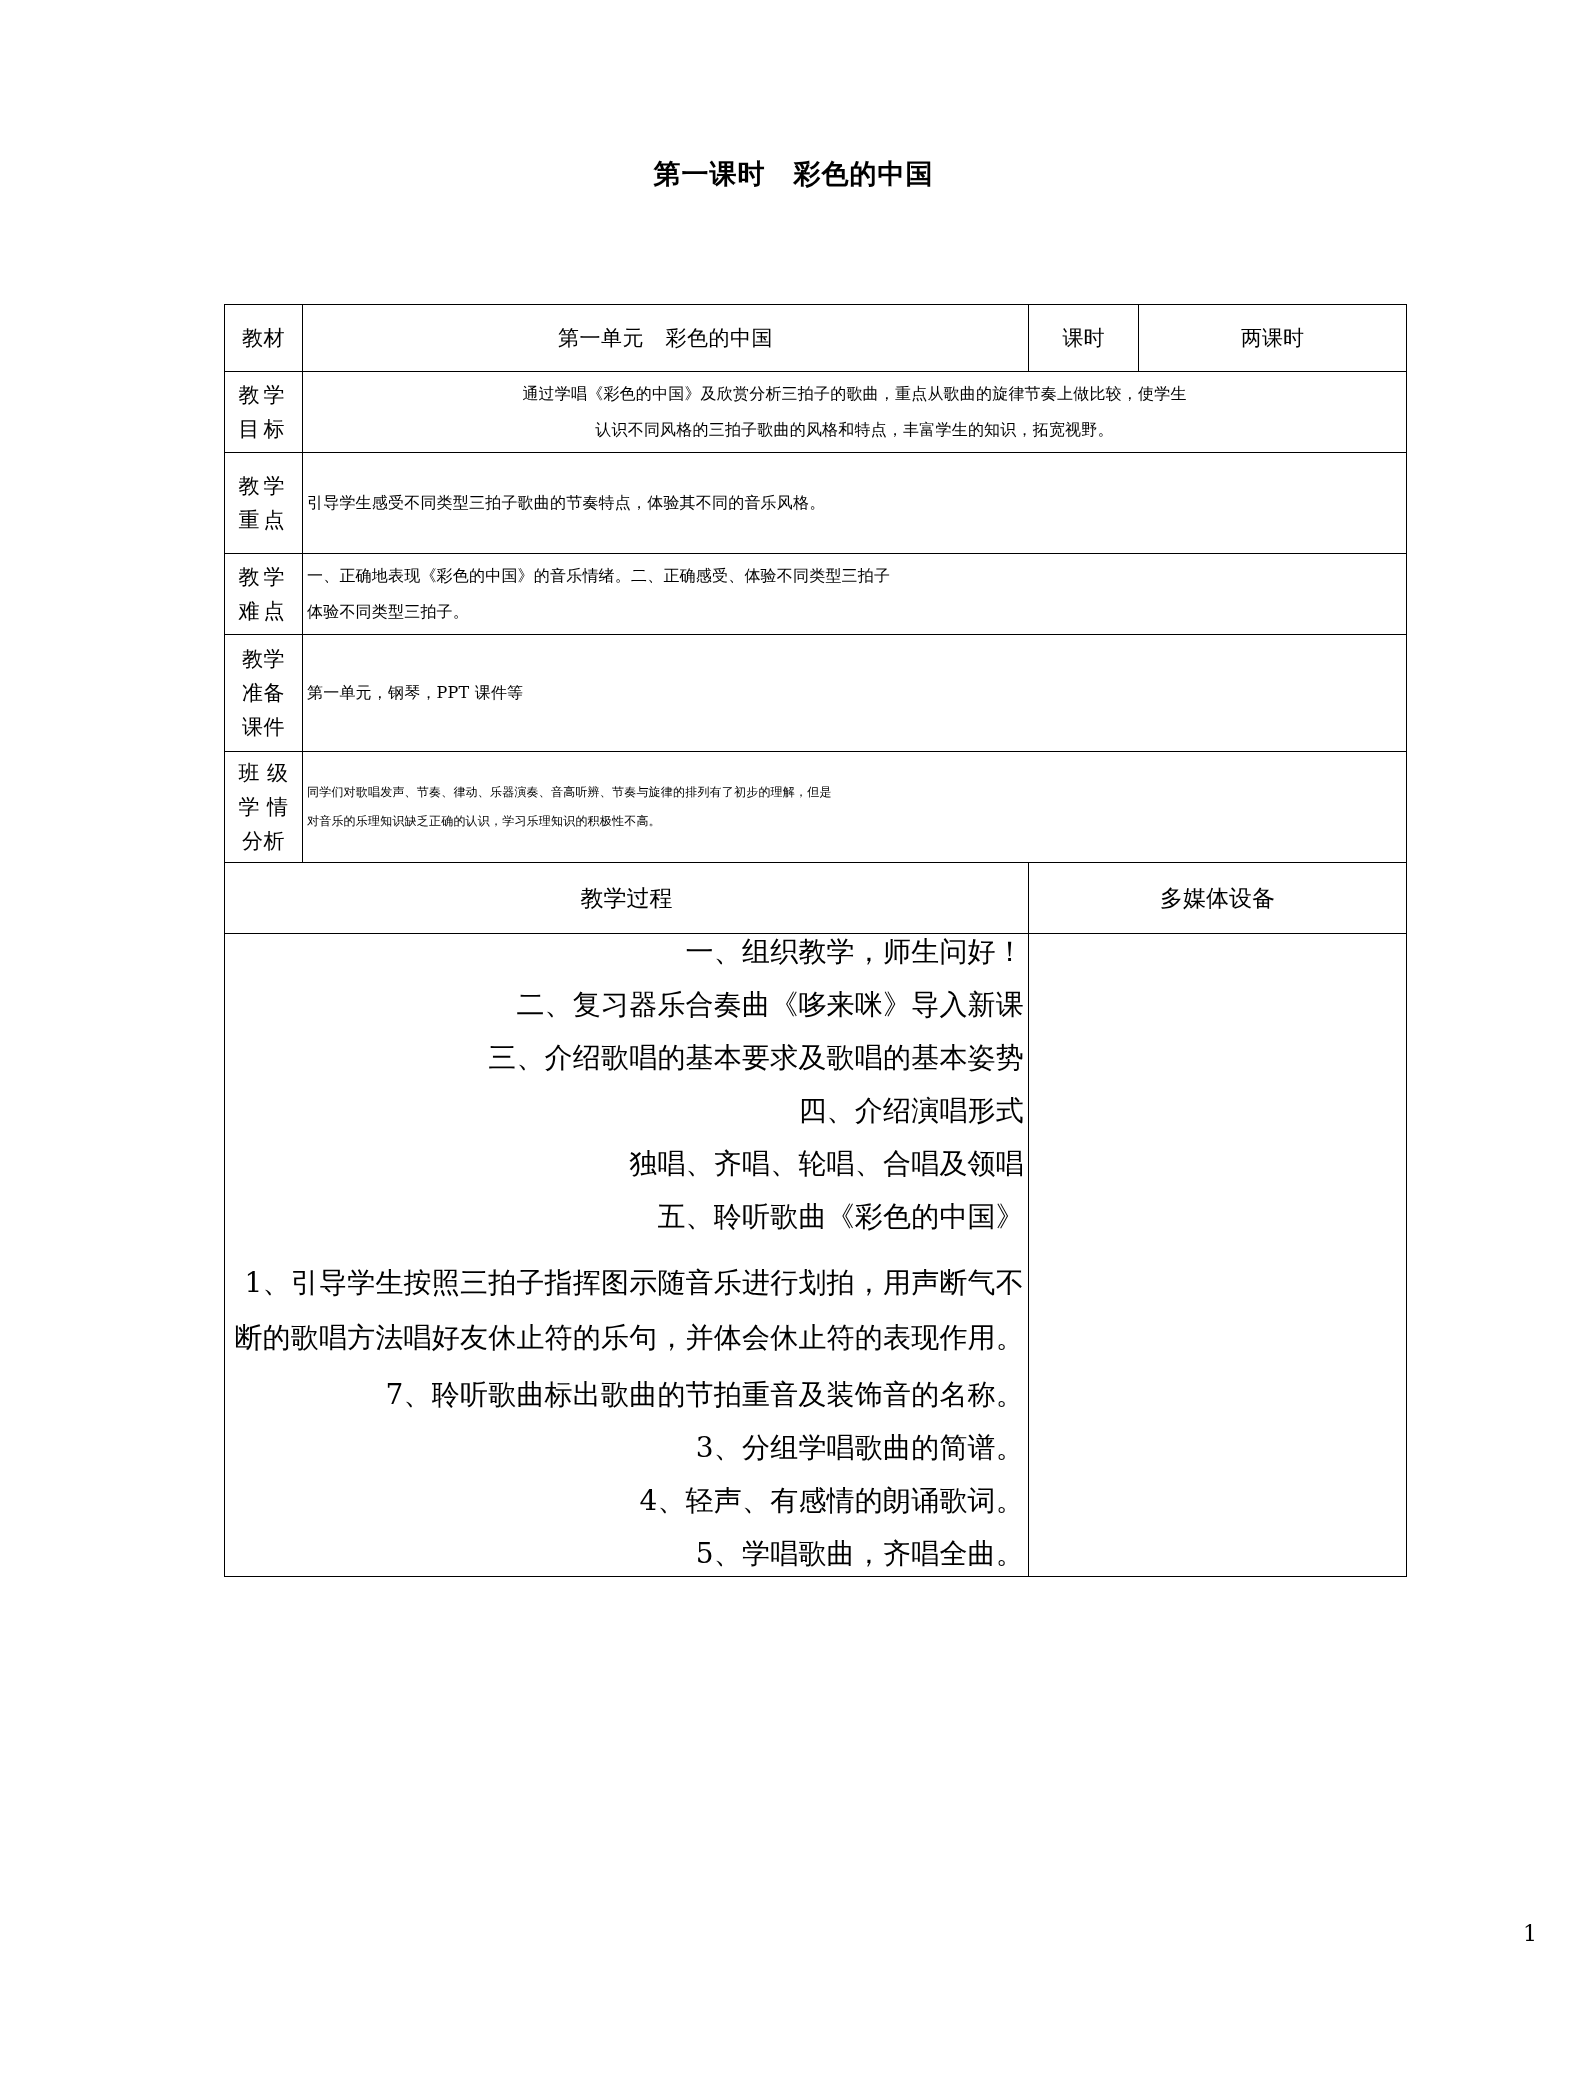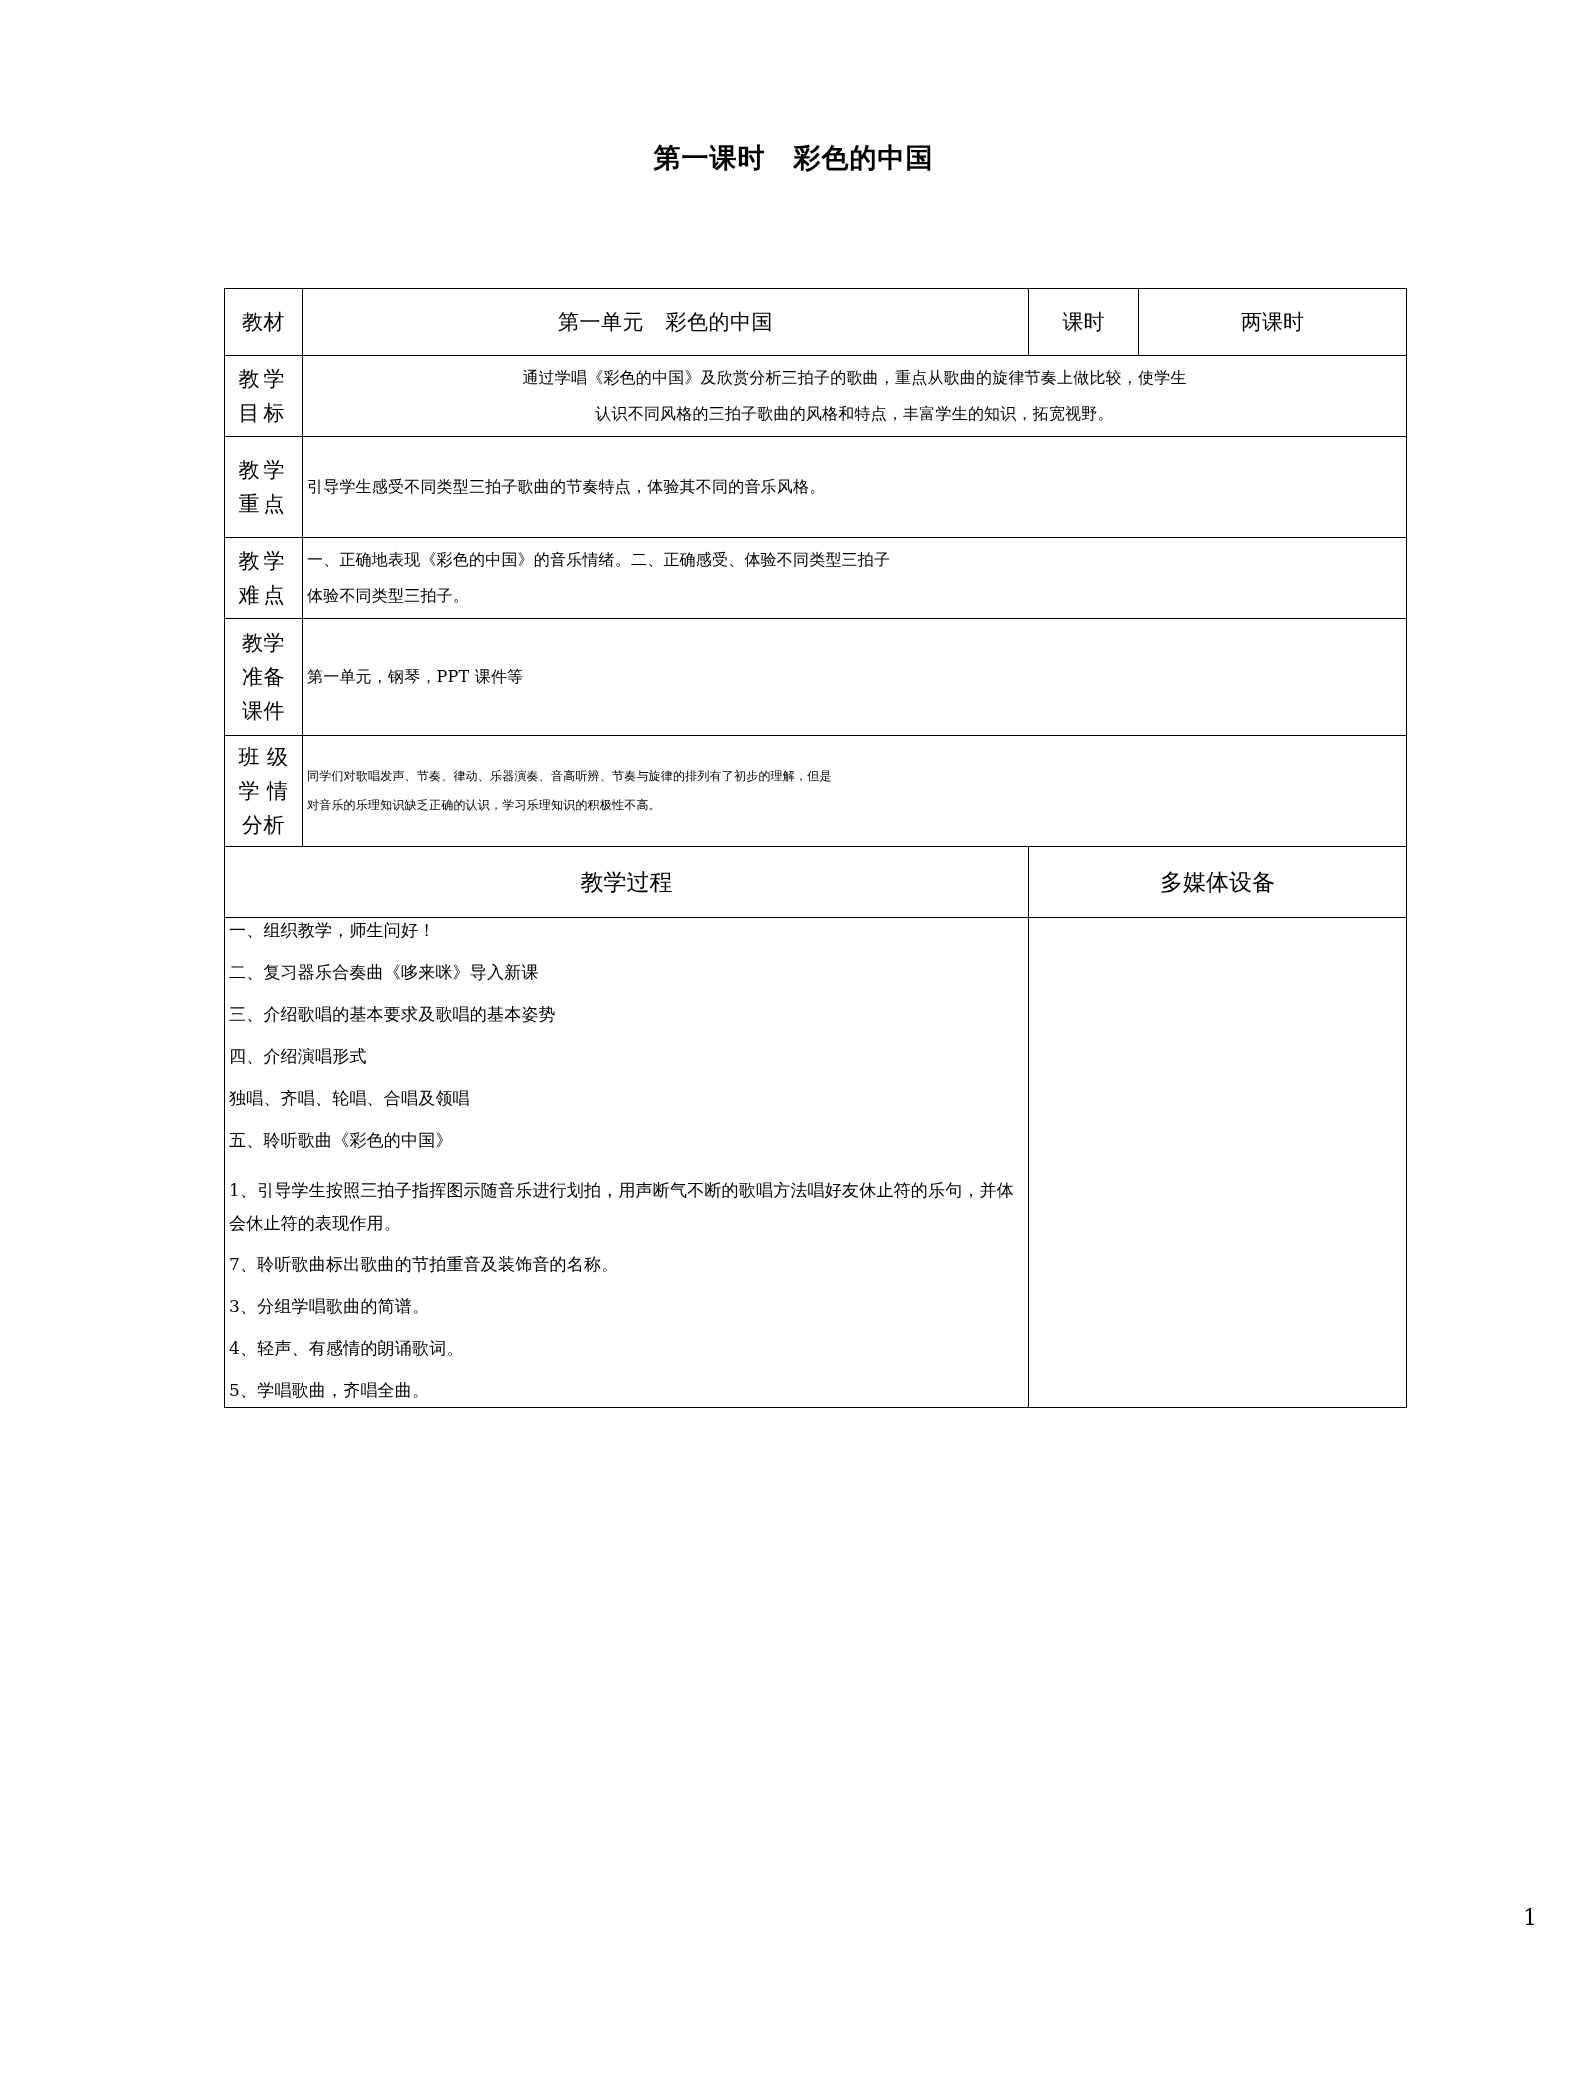--- a/index.html
+++ b/index.html
@@ -11,21 +11,21 @@
     width: 1587px;
     height: 2090px;
     position: relative;
     font-family: "DejaVu Serif", "Liberation Serif", serif;
     color: #000000;
     overflow: hidden;
   }
 
   .page {
     position: absolute;
-    left: 0; top: 0;
+    left: 0; top: 16px;
     width: 1587px;
     height: 1952px;
     box-sizing: border-box;
   }
 
   
   .doc-title {
     position: absolute;
     left: 0;
     top: 141px;
@@ -91,25 +91,26 @@
   .proc-left  { text-align: center; padding-right: 300px; }
   .proc-right { width: 276px; text-align: center; }
 
   
   .proc-body-left {
     padding: 18px 18px 16px 18px;
     vertical-align: top;
   }
   .proc-body-right { width: 276px; }
   .step {
-    font-size: 17px;
+    font-size: 28px;
     line-height: 1.0;
     margin: 0 0 0 0;
     padding: 0 0 25px 0;
     letter-spacing: 0.2px;
+    text-align: right;
   }
   .step.wrap {
     line-height: 1.95;
     padding-bottom: 16px;
   }
 
   
   .page-number {
     position: absolute;
     right: 50px;

